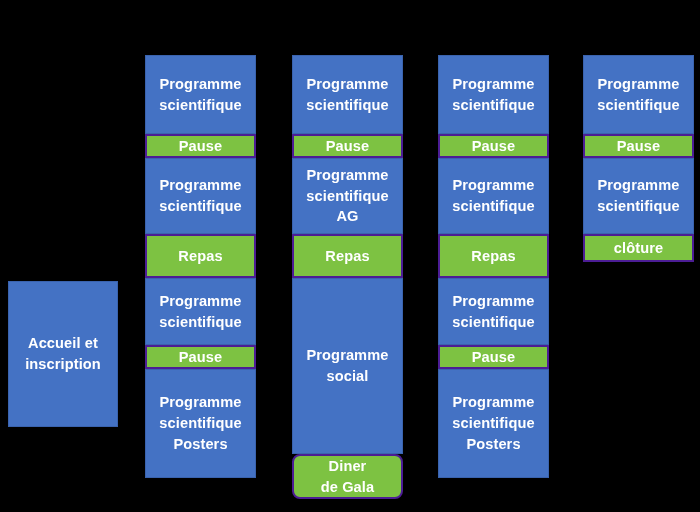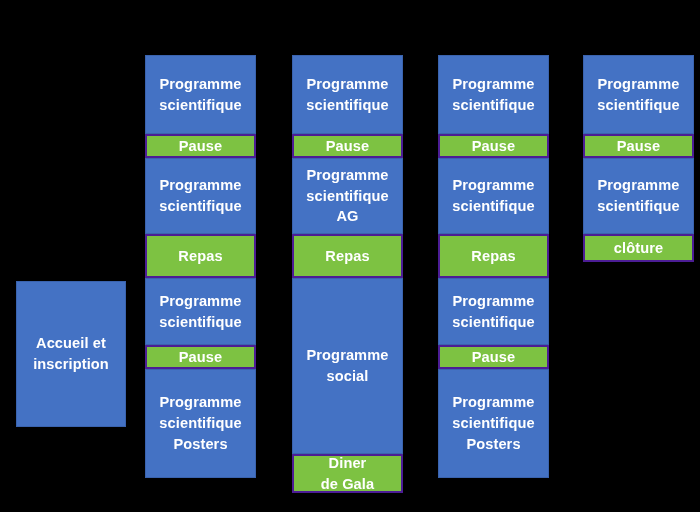--- a/index.html
+++ b/index.html
@@ -50,21 +50,21 @@
   .slot.break {
     background: #7DC242;
     border: 2px solid #4c1d95;
   }
 </style>
 </head>
 <body>
 
 <div id="schedule-board" style="background: rgb(0, 0, 0);">
 
-<div class="day-column" style="left: 16px; top: 281px; width: 110px;">
+<div class="day-column" style="left: 8px; top: 281px; width: 110px;">
       <div class="slot scientific" style="height: 146px;">
         <span class="slot-text">Accueil et
 inscription</span>
       </div>
     </div>
     <div class="day-column" style="left: 145px; top: 55px; width: 111px;">
       <div class="slot scientific" style="height: 79px;">
         <span class="slot-text">Programme
 scientifique</span>
       </div>
@@ -104,21 +104,21 @@
 scientifique
 AG</span>
       </div>
       <div class="slot break" style="height: 44px;">
         <span class="slot-text">Repas</span>
       </div>
       <div class="slot scientific" style="height: 176px;">
         <span class="slot-text">Programme
 social</span>
       </div>
-      <div class="slot break" style="height: 39px;">
+      <div class="slot break" style="height: 45px; border-radius: 8px;">
         <span class="slot-text">Diner
 de Gala</span>
       </div>
     </div>
     <div class="day-column" style="left: 438px; top: 55px; width: 111px;">
       <div class="slot scientific" style="height: 79px;">
         <span class="slot-text">Programme
 scientifique</span>
       </div>
       <div class="slot break" style="height: 24px;">

